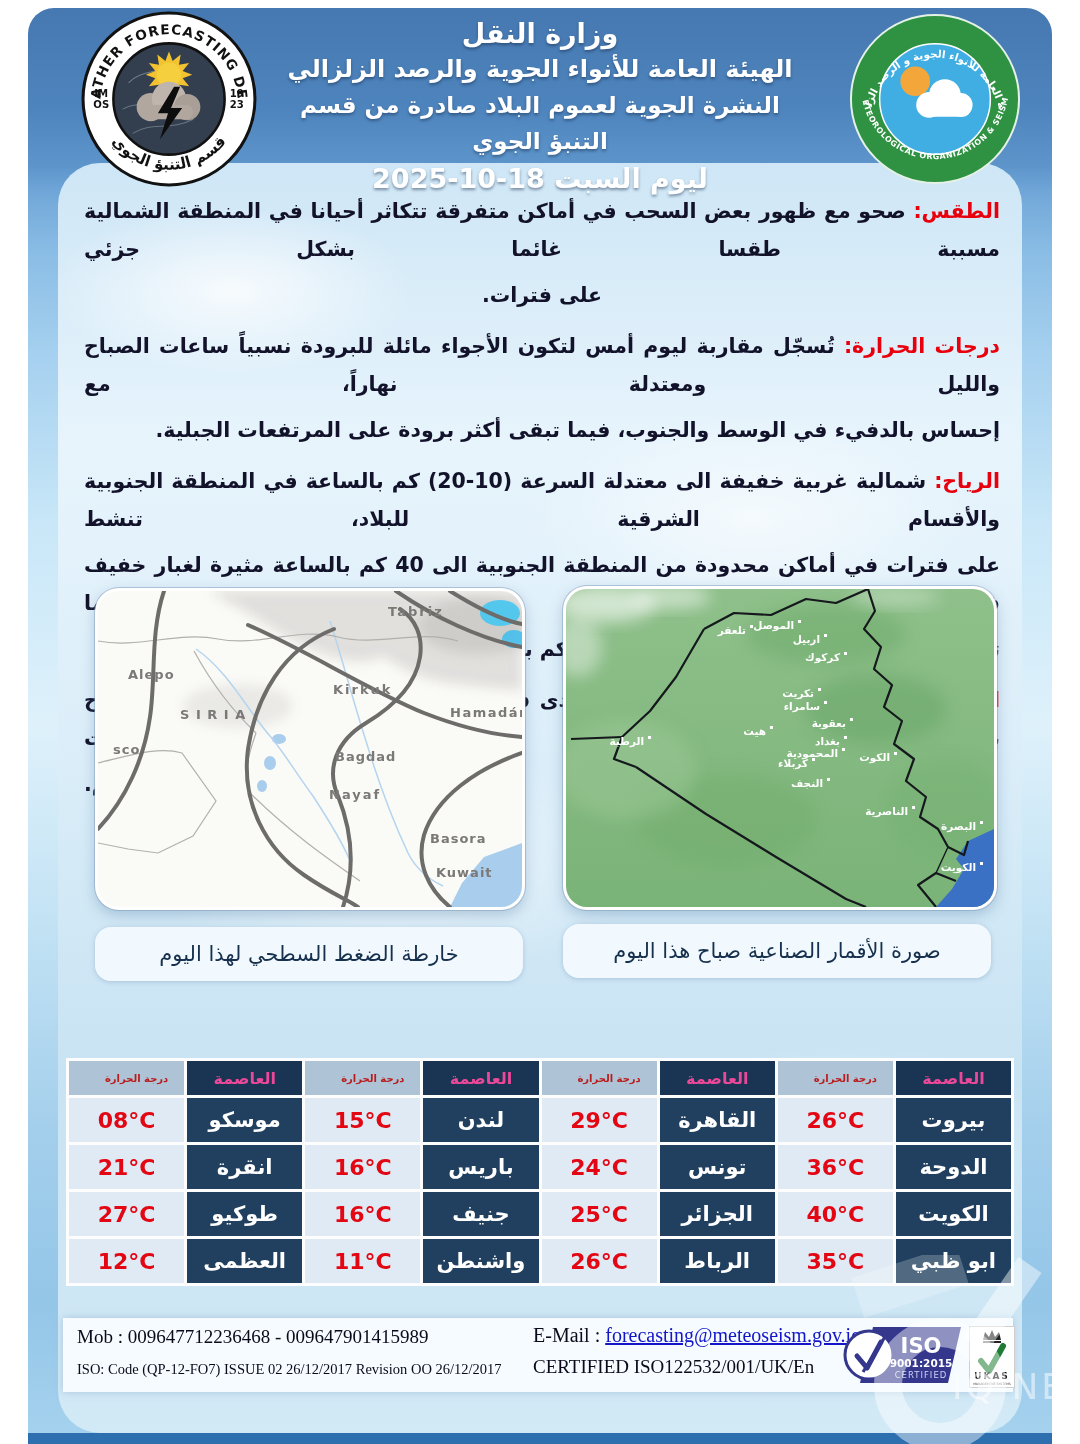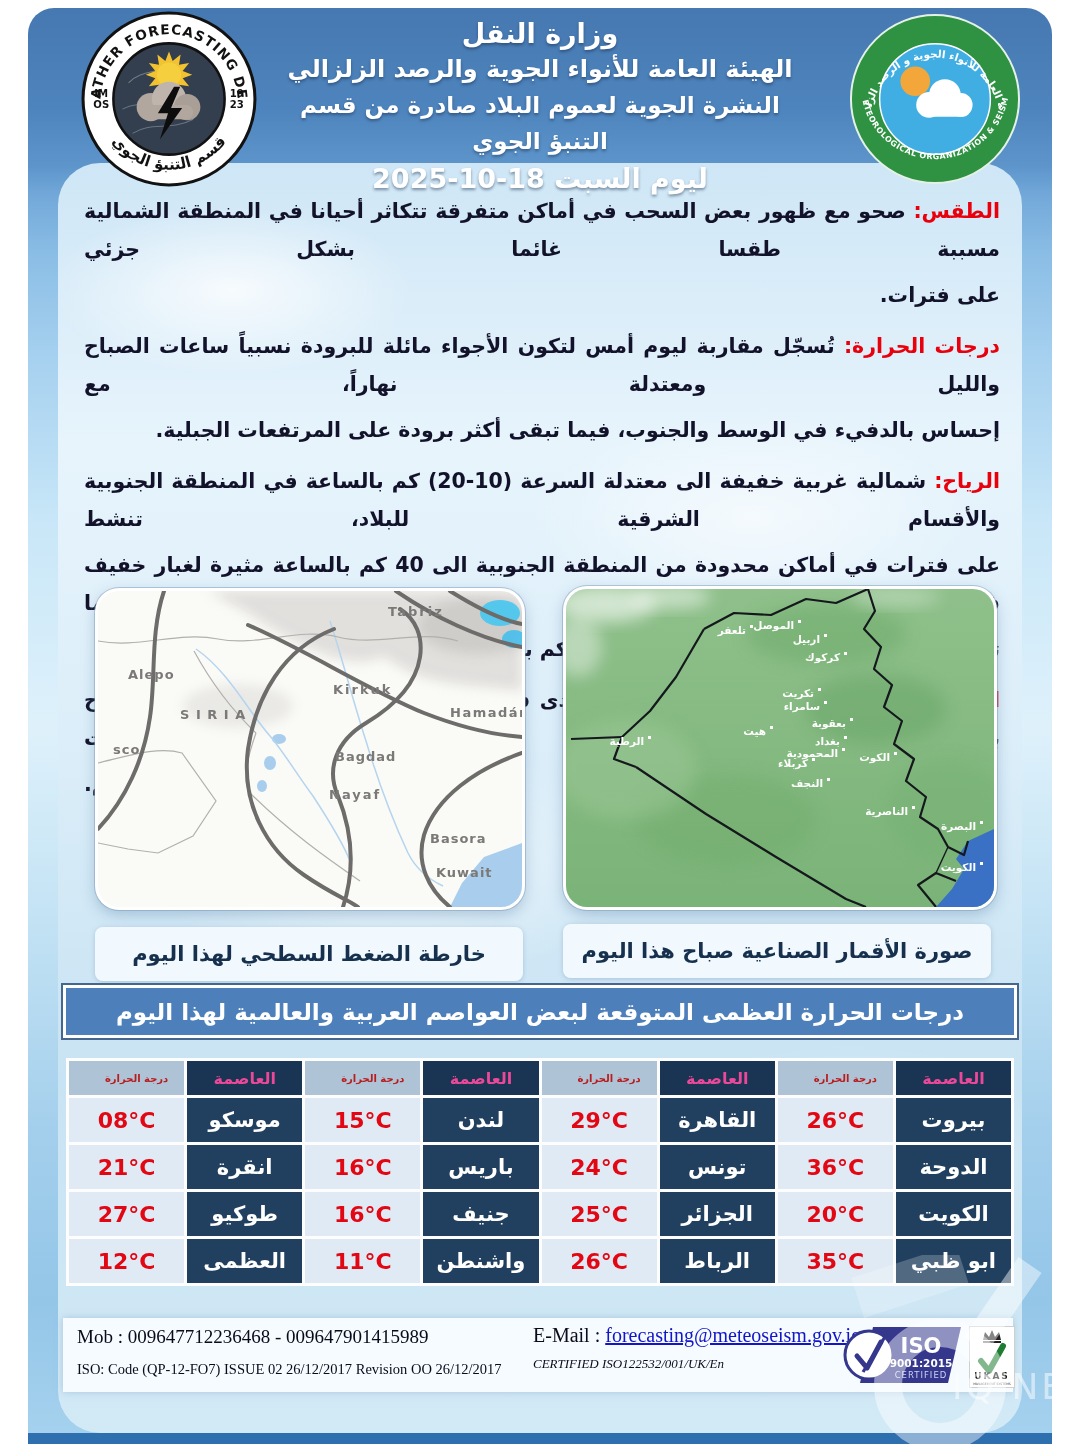--- a/index.html
+++ b/index.html
@@ -27,33 +27,33 @@
           direction:rtl;text-shadow:0 2px 3px rgba(15,35,65,.45);}
   .t1{font-size:27px;line-height:36px;}
   .t2{font-size:24px;line-height:35px;}
   .t3{font-size:23px;line-height:36px;}
   .t4{font-size:27px;line-height:40px;}
   
   .forecast{left:84px;top:184px;width:916px;direction:rtl;color:#12122a;font-weight:bold;font-size:20.5px;}
   .para{margin-bottom:13px;}
   .fline{line-height:38px;margin-top:8px;}
   .fline.fill{text-align:justify;text-align-last:justify;}
-  .fline.center{}
+  .fline.center{text-align:center;}
   .fline.right{text-align:right;}
   .fline.left{text-align:left;}
   .flabel{color:#e8000d;}
   
   .map{border:3px solid rgba(255,255,255,.92);border-radius:24px;overflow:hidden;
        box-shadow:0 0 0 1px rgba(125,155,185,.5),0 5px 14px rgba(80,120,160,.35);background:#fff;}
   .map-pressure{left:95px;top:588px;width:424px;height:316px;}
   .map-sat{left:563px;top:586px;width:428px;height:318px;}
   .map svg{display:block;width:100%;height:100%;}
   
-  .pill{height:54px;background:rgba(243,250,254,.93);border-radius:8px;display:flex;align-items:center;
-        justify-content:center;color:#16304d;font-weight:bold;font-size:21px;direction:rtl;white-space:nowrap;
+  .pill{height:54px;background:rgba(243,250,254,.93);border-radius:16px;display:flex;align-items:center;
+        justify-content:center;color:#16304d;font-weight:normal;font-size:21px;direction:rtl;white-space:nowrap;
         box-shadow:0 1px 5px rgba(110,145,180,.4);}
   .pill-left{left:95px;top:927px;width:428px;}
   .pill-right{left:563px;top:924px;width:428px;}
   
   .banner{left:63px;top:985px;width:954px;height:53px;background:#4d80ba;border:3px solid #ffffff;
           box-shadow:0 0 0 2px #45678e;display:flex;align-items:center;justify-content:center;
           color:#ffffff;font-weight:bold;font-size:23px;direction:rtl;white-space:nowrap;box-sizing:border-box;}
   
   .temps{left:66px;top:1058px;width:948px;height:228px;display:grid;box-sizing:border-box;
          grid-template-columns:repeat(8,1fr);grid-template-rows:34px repeat(4,44px);
@@ -64,21 +64,21 @@
   .cap-c{background:#21405f;color:#ffffff;font-size:21px;}
   .tmp-c{background:#dfeaf4;color:#e30613;font-size:22px;direction:ltr;}
   
   .footer-box{left:63px;top:1318px;width:950px;height:74px;background:rgba(248,252,255,.93);
               box-shadow:0 0 7px rgba(140,170,200,.55);}
   .fb{position:absolute;font-family:"Liberation Serif",serif;color:#0a0a1a;white-space:nowrap;}
   .fb-mob{left:14px;top:8px;font-size:19px;}
   .fb-email{left:470px;top:6px;font-size:20px;}
   .fb-email a{color:#1216c8;}
   .fb-iso{left:14px;top:43px;font-size:14.5px;}
-  .fb-cert{left:470px;top:38px;font-size:13px;font-style:italic;}
+  .fb-cert{left:470px;top:38px;font-size:19px;}
   .iso-badge{left:843px;top:1322px;width:124px;height:66px;}
   .ukas-badge{left:969px;top:1326px;width:46px;height:62px;}
   .iso-badge svg,.ukas-badge svg,.logo-left svg,.logo-right svg,.wm-swoosh svg{display:block;width:100%;height:100%;}
   .bottom-strip{left:28px;top:1433px;width:1024px;height:11px;background:#2e6fb0;z-index:4;}
   
   .wm-swoosh{left:845px;top:1255px;width:260px;height:189px;z-index:6;pointer-events:none;}
   .wm-text{left:952px;top:1366px;z-index:6;color:rgba(255,255,255,.52);font-size:36px;
            letter-spacing:3px;pointer-events:none;white-space:nowrap;}
 </style>
 </head>
@@ -284,21 +284,20 @@
           <text x="410" y="282" text-anchor="end">الكويت</text>
           <rect x="82" y="147" width="3" height="3" fill="#ffffff"></rect>
           <text x="78" y="156" text-anchor="end">الرطبة</text>
         </g>
     </svg>
   </div>
 
   <div class="z pill pill-left">خارطة الضغط السطحي لهذا اليوم</div>
   <div class="z pill pill-right">صورة الأقمار الصناعية صباح هذا اليوم</div>
 
-  <div class="z banner">درجات الحرارة العظمى المتوقعة لبعض العواصم العربية والعالمية لهذا اليوم</div>
 
   <div class="z temps">
       <div class="cell cap-h">العاصمة</div>
       <div class="cell tmp-h">درجة الحرارة</div>
       <div class="cell cap-h">العاصمة</div>
       <div class="cell tmp-h">درجة الحرارة</div>
       <div class="cell cap-h">العاصمة</div>
       <div class="cell tmp-h">درجة الحرارة</div>
       <div class="cell cap-h">العاصمة</div>
       <div class="cell tmp-h">درجة الحرارة</div>
@@ -312,21 +311,21 @@
       <div class="cell tmp-c" dir="ltr">08°C</div>
       <div class="cell cap-c">الدوحة</div>
       <div class="cell tmp-c" dir="ltr">36°C</div>
       <div class="cell cap-c">تونس</div>
       <div class="cell tmp-c" dir="ltr">24°C</div>
       <div class="cell cap-c">باريس</div>
       <div class="cell tmp-c" dir="ltr">16°C</div>
       <div class="cell cap-c">انقرة</div>
       <div class="cell tmp-c" dir="ltr">21°C</div>
       <div class="cell cap-c">الكويت</div>
-      <div class="cell tmp-c" dir="ltr">20°C</div>
+      <div class="cell tmp-c" dir="ltr">40°C</div>
       <div class="cell cap-c">الجزائر</div>
       <div class="cell tmp-c" dir="ltr">25°C</div>
       <div class="cell cap-c">جنيف</div>
       <div class="cell tmp-c" dir="ltr">16°C</div>
       <div class="cell cap-c">طوكيو</div>
       <div class="cell tmp-c" dir="ltr">27°C</div>
       <div class="cell cap-c">ابو ظبي</div>
       <div class="cell tmp-c" dir="ltr">35°C</div>
       <div class="cell cap-c">الرباط</div>
       <div class="cell tmp-c" dir="ltr">26°C</div>

